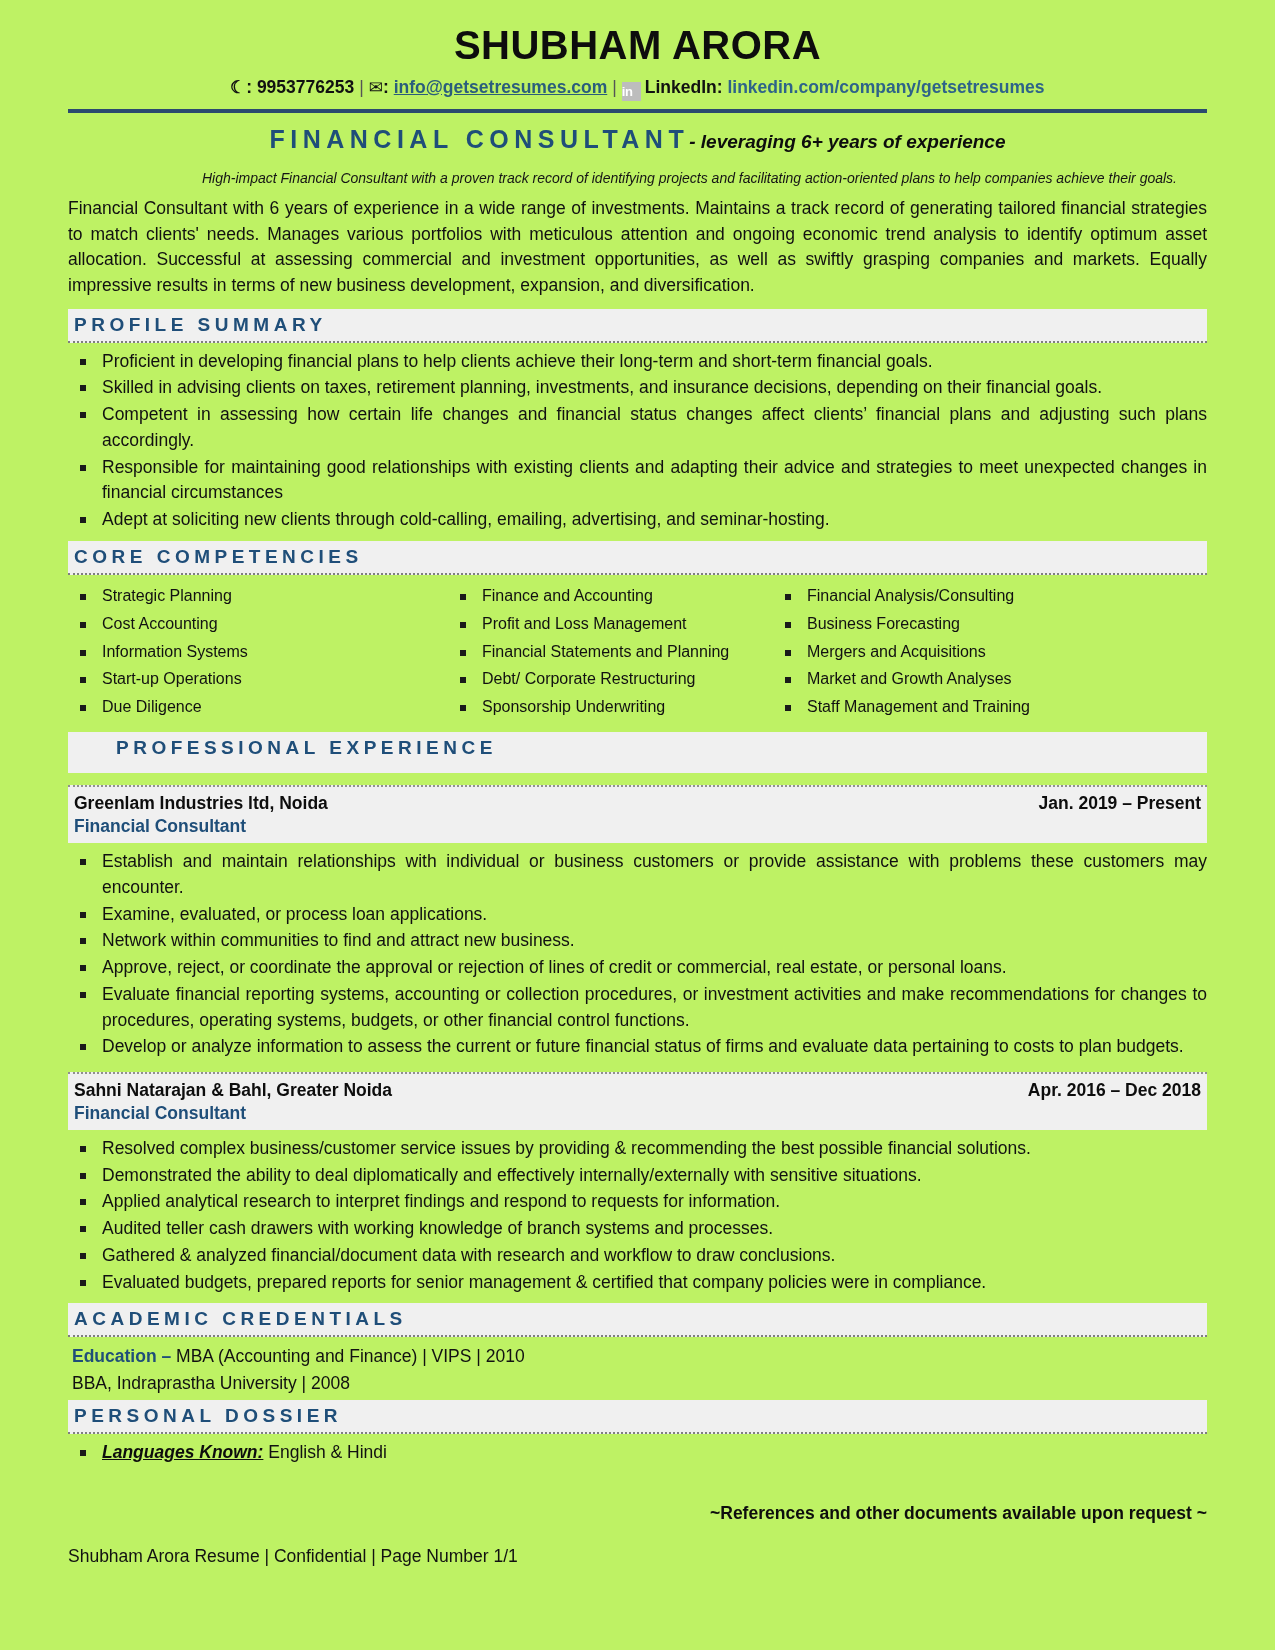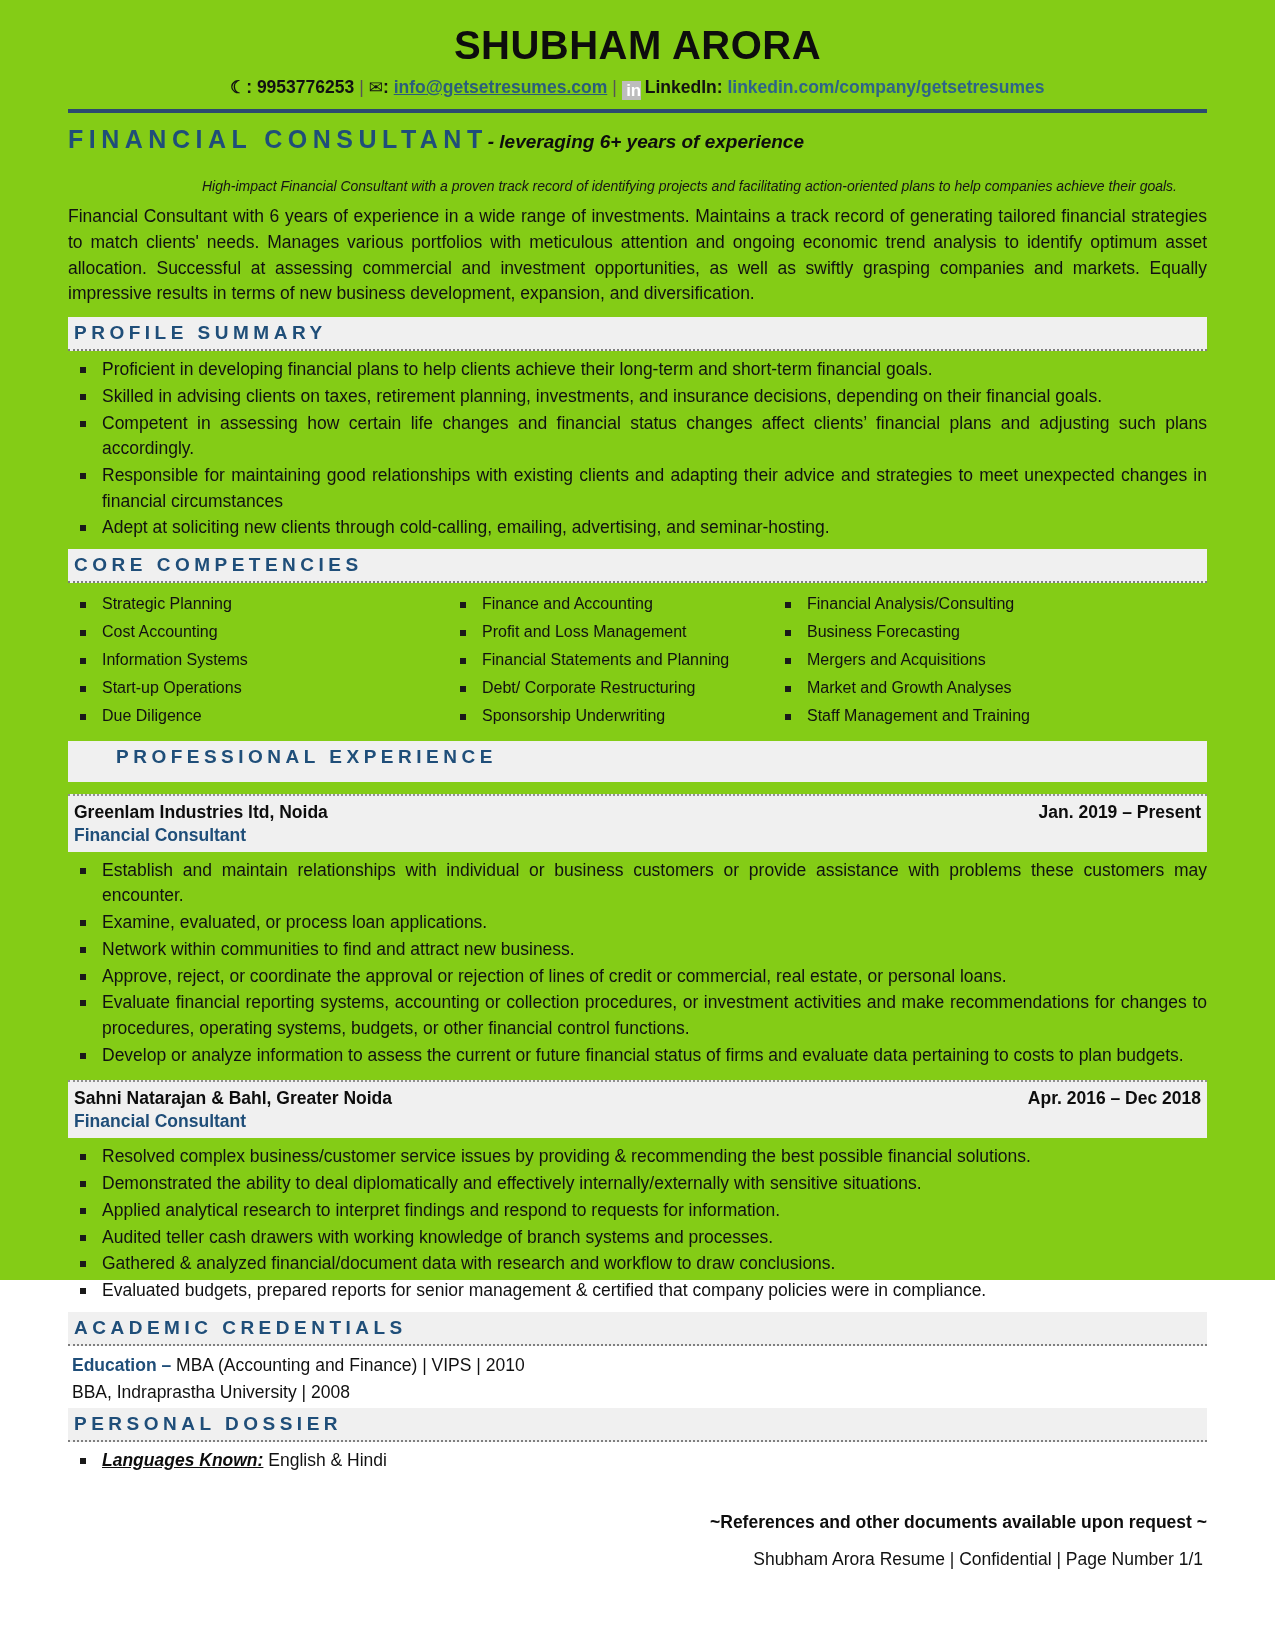--- a/index.html
+++ b/index.html
@@ -10,24 +10,24 @@
   body {
     width: 1275px;
     height: 1650px;
     font-family: "Liberation Sans", sans-serif;
     color: #000000;
     -webkit-font-smoothing: antialiased;
   }
   .page {
     position: relative;
     width: 1275px;
-    height: 1280px;
+    height: 1650px;
     box-sizing: border-box;
     padding: 14px 68px 0 68px;
-    background: #84cc16;
+    background: #bef264;
   }
 
   
   .name-title {
     text-align: center;
     font-size: 40px;
     font-weight: bold;
     letter-spacing: 0.5px;
     color: #0d0d0d;
     line-height: 1.25;
@@ -60,41 +60,42 @@
     color: #2a5d7c;
     text-decoration: underline;
     font-weight: bold;
   }
   .li-badge {
     display: inline-block;
     width: 19px;
     height: 19px;
     background: #bdbdbd;
     color: #ffffff;
-    font-size: 17px;
+    font-size: 13px;
     font-weight: bold;
     line-height: 19px;
-    text-align: right;
+    text-align: left;
     vertical-align: -3px;
     letter-spacing: -0.3px;
     margin-right: 4px;
   }
   .li-url {
     color: #2e6389;
     font-weight: bold;
   }
   .header-rule {
     border-top: 4px solid #2b4a6f;
     margin: 4px 0 10px 0;
   }
 
   
   .headline {
+    text-align: center;
     line-height: 1.3;
-    margin-bottom: 21px;
+    margin-bottom: 12px;
   }
   .headline .role {
     font-size: 25px;
     font-weight: bold;
     letter-spacing: 5.5px;
     color: #1f4e79;
   }
   .headline .tagline {
     font-size: 19px;
     font-weight: bold;
@@ -241,24 +242,23 @@
 
   
   .refs {
     text-align: right;
     font-size: 17.5px;
     font-weight: bold;
     color: #0d0d0d;
     margin-top: 38px;
   }
   .doc-footer {
-    text-align: right;
-    font-size: 17.5px;
-    color: #111111;
-    margin-top: 16px;
+    font-size: 17.5px;
+    color: #111111;
+    margin-top: 22px;
     padding-right: 4px;
   }
 </style>
 </head>
 <body>
 
 <div class="page">
 
   <div>
     <div class="name-title">SHUBHAM ARORA</div>

